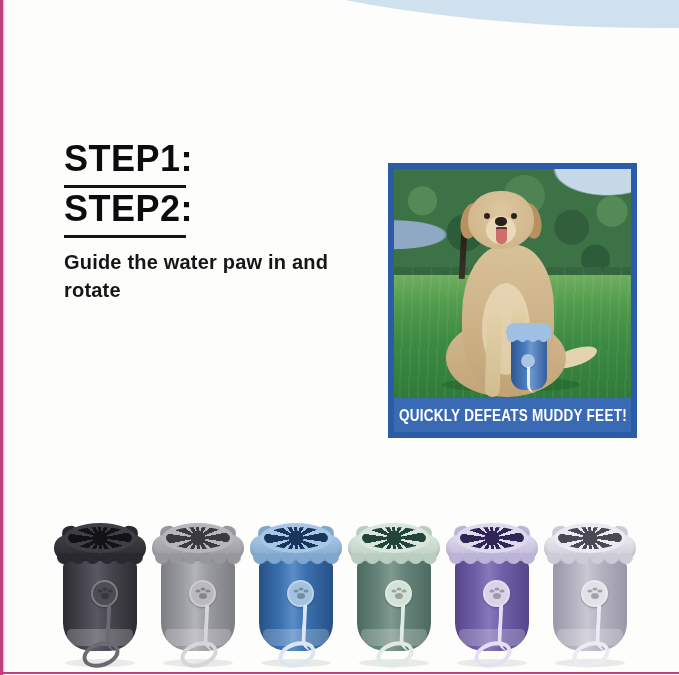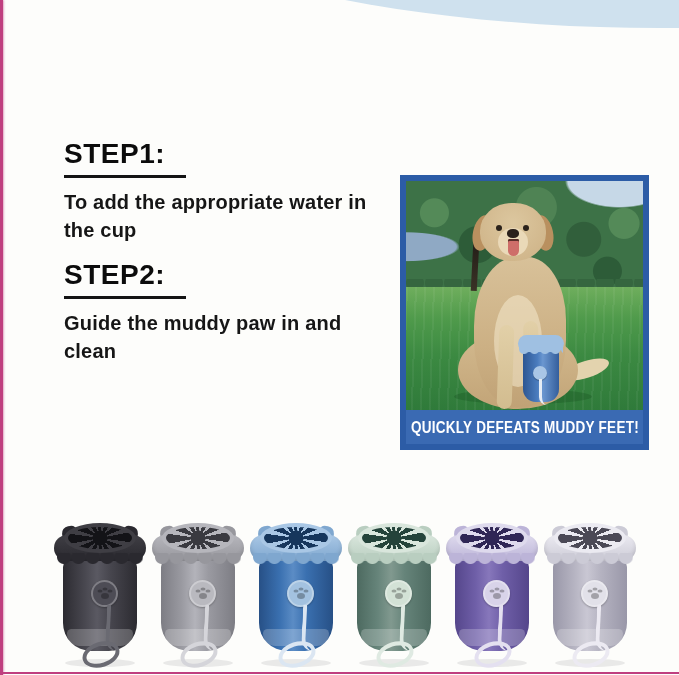--- a/index.html
+++ b/index.html
@@ -7,21 +7,21 @@
 
   
   .stripe-left{position:absolute;left:0;top:0;width:3px;height:675px;background:var(--accent-pink,#bf3f7f);box-shadow:1px 0 2px rgba(191,63,127,.45);}
   .stripe-bottom{position:absolute;left:0;bottom:1px;width:679px;height:2.5px;background:var(--accent-pink,#bf3f7f);}
   .arc{position:absolute;left:43px;top:-372px;width:1234px;height:400px;border-radius:50%;background:var(--arc-blue,#cfe1ee);}
   .arc2{position:absolute;left:560px;top:-330px;width:900px;height:360px;border-radius:50%;background:rgba(200,221,238,.55);}
 
   
   .page-title{position:absolute;left:62px;top:52px;margin:0;font-size:37px;font-weight:bold;letter-spacing:1px;color:var(--title-blue,#2c5ba8);}
   .steps{position:absolute;left:64px;top:138px;width:322px;}
-  .step-label{margin:0;font-size:28px;font-weight:bold;color:#0c0c0c;letter-spacing:.5px;}
+  .step-label{margin:0;font-size:36px;font-weight:bold;color:#0c0c0c;letter-spacing:.5px;}
   .step-rule{width:122px;height:0;border-bottom:3px solid #141414;margin-top:5px;}
   .step-text{margin:10px 0 14px 0;font-size:20px;font-weight:bold;color:#161616;line-height:1.42;letter-spacing:.2px;}
 
   
   .photo{position:absolute;left:388px;top:163px;width:237px;height:263px;border:6px solid var(--photo-border,#2c5ca6);background:#dfe8ef;}
   .scene{position:absolute;inset:0;overflow:hidden;}
   .trees{position:absolute;left:0;top:0;right:0;height:106px;background-color:#3d7247;background-image:
      radial-gradient(ellipse at 90% 0%, #c6d8e7 0 17%, transparent 18%),
      radial-gradient(ellipse at 0% 62%, #8fa9c4 0 15%, transparent 16%),
      radial-gradient(circle at 12% 30%, #548a58 0 14px, transparent 15px),
@@ -101,30 +101,29 @@
   <div class="arc2"></div>
   <div class="arc"></div>
   <div class="stripe-left"></div>
   <div class="stripe-bottom"></div>
 
 
   <div class="steps">
     <div>
       <p class="step-label">STEP1:</p>
       <div class="step-rule"></div>
-      <p class="step-text">To add the appropriate water in the cup</p>
     </div>
     <div>
       <p class="step-label">STEP2:</p>
       <div class="step-rule"></div>
-      <p class="step-text">Guide the muddy paw in and clean</p>
+      <p class="step-text">Guide the water paw in and rotate</p>
     </div>
   </div>
 
-  <figure class="photo" style="margin:12px">
+  <figure class="photo" style="margin:0">
     <div class="scene">
       <div class="trees"></div>
       <div class="trunk"></div>
       <div class="grass"></div>
       <div class="dog-shadow"></div>
       <div class="dog">
         <div class="dog-tail"></div>
         <div class="dog-haunch"></div>
         <div class="dog-body"></div>
         <div class="dog-chest"></div>

